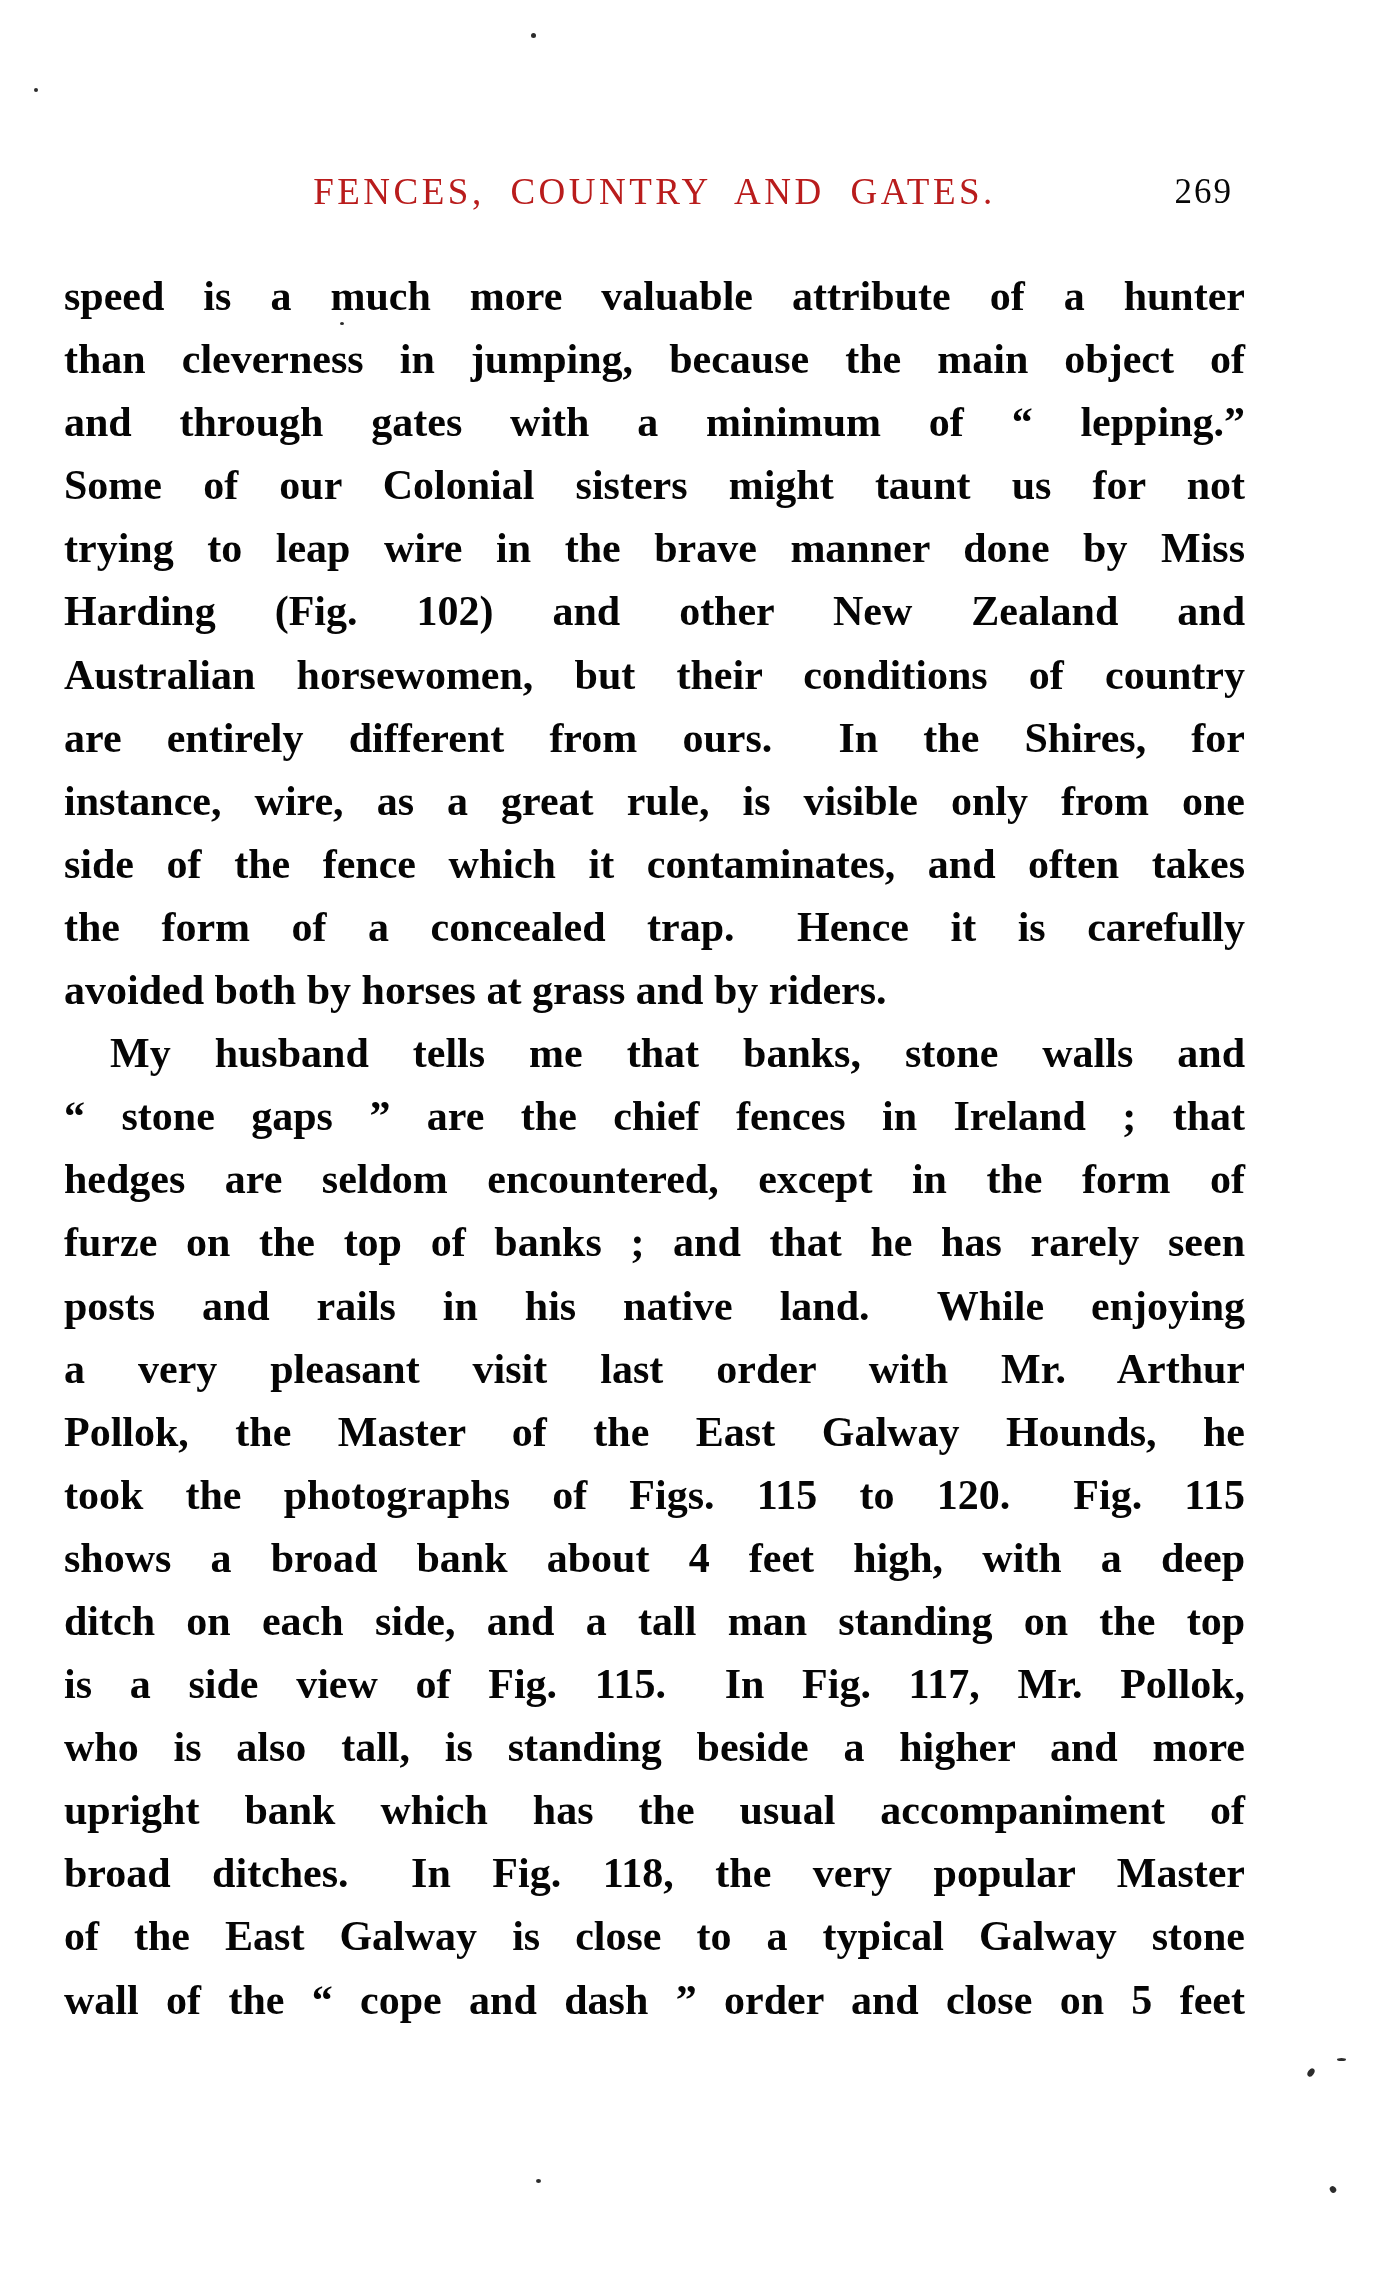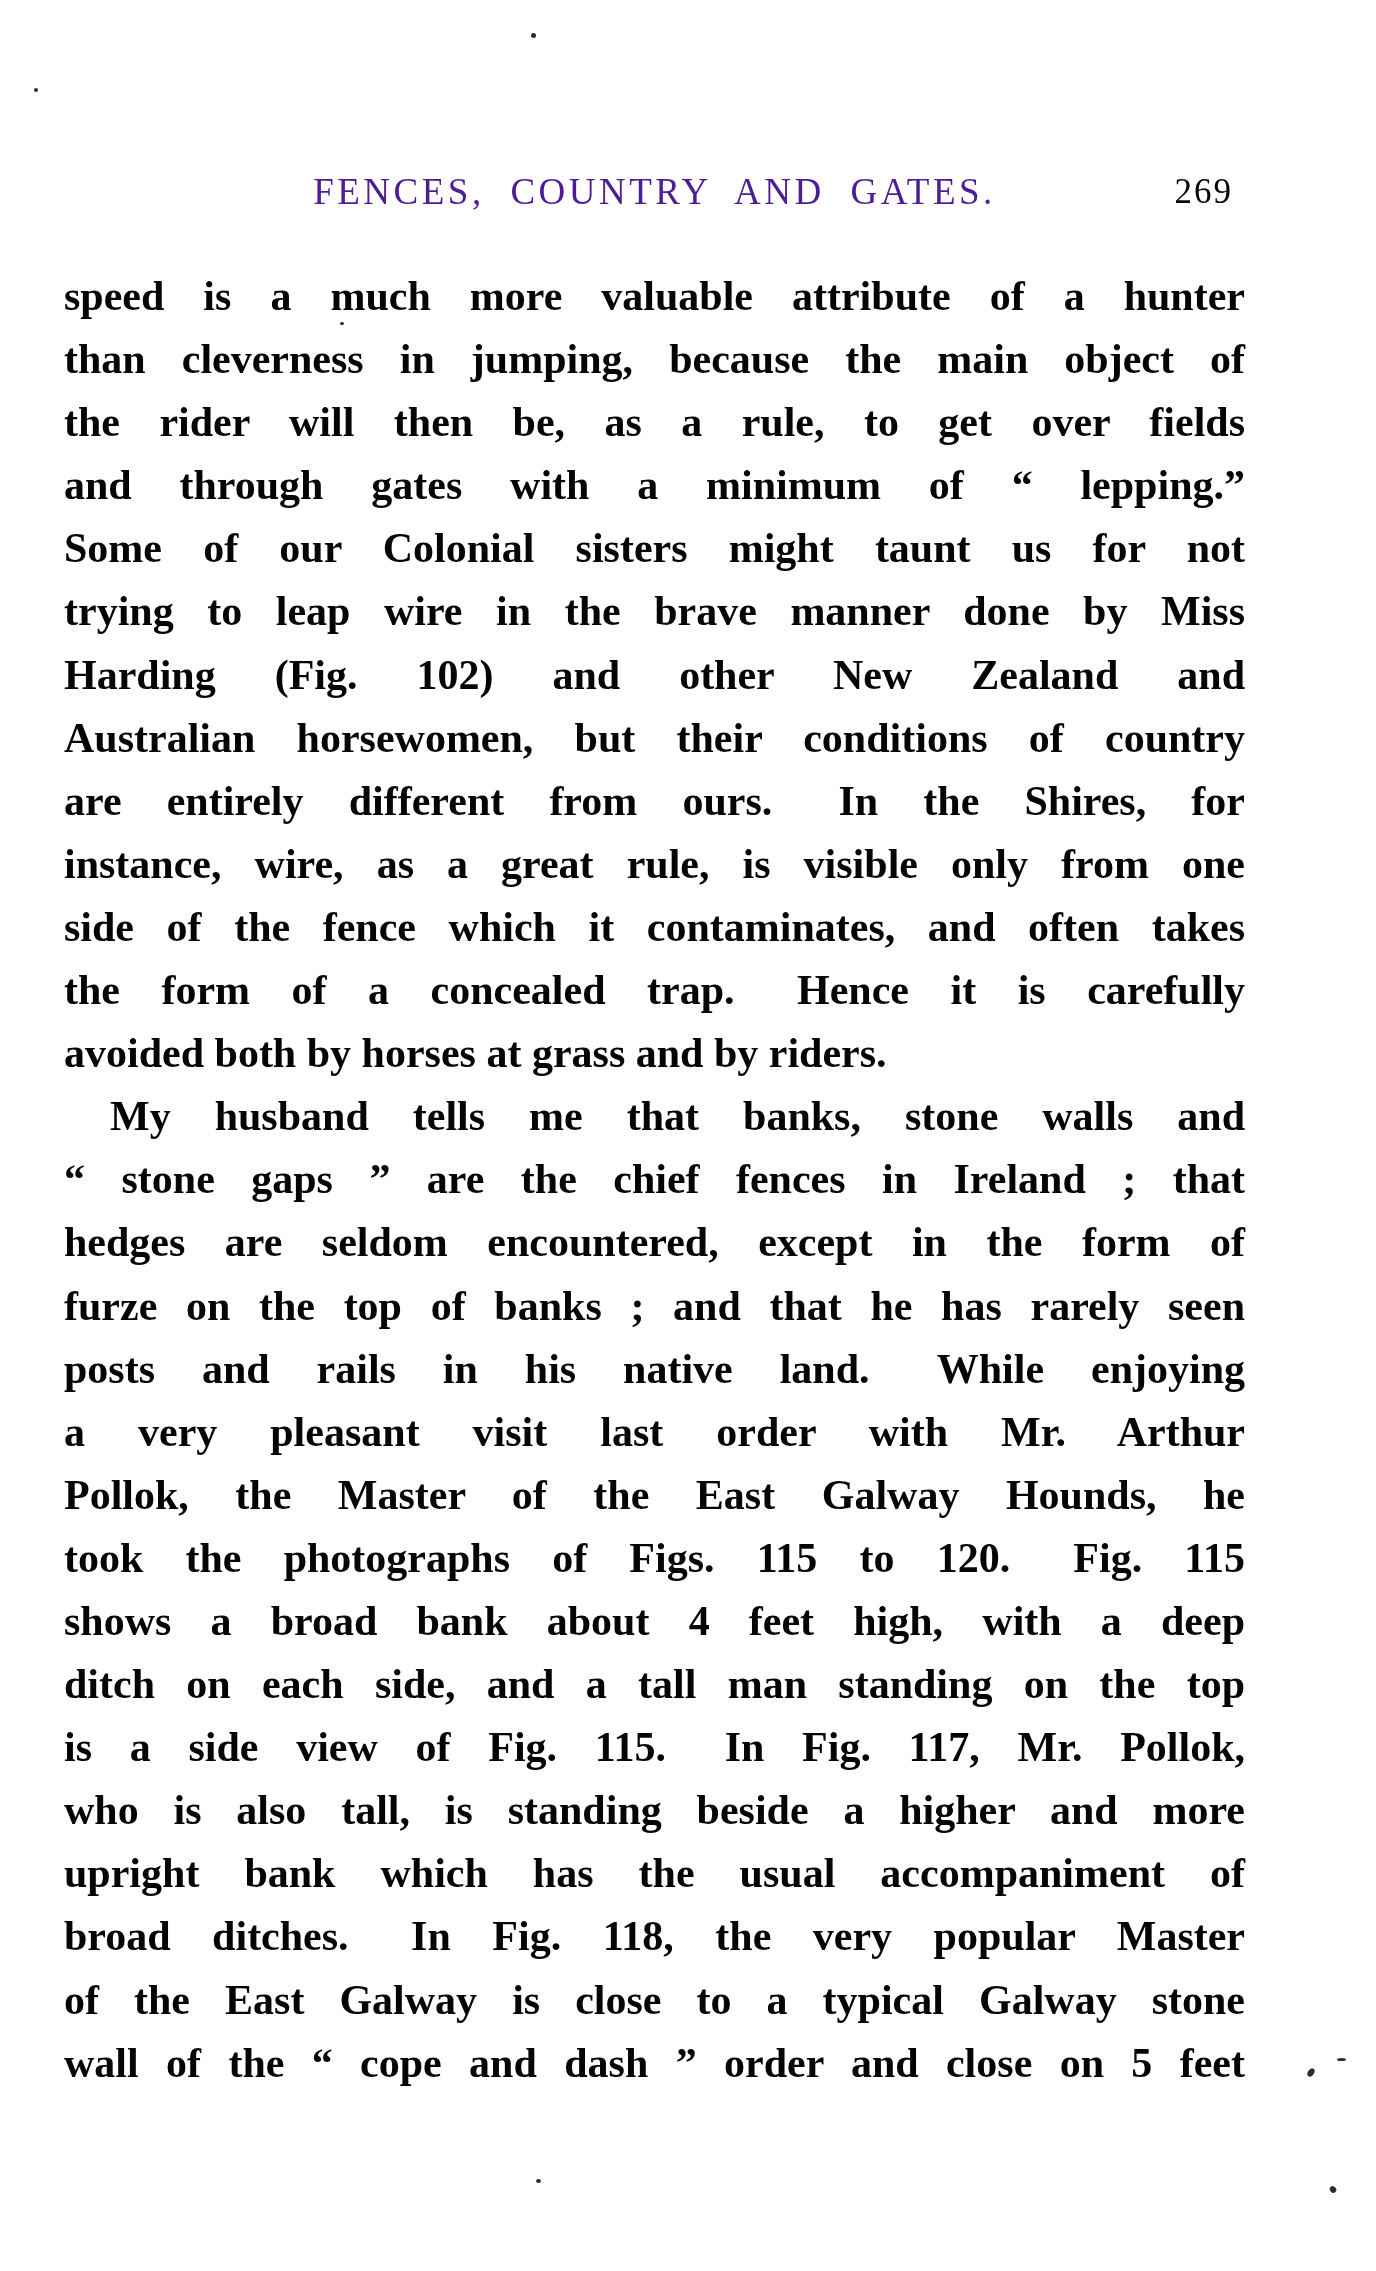--- a/index.html
+++ b/index.html
@@ -31,21 +31,21 @@
   .running-title {
     position: absolute;
     left: 0;
     right: 0;
     top: 0;
     text-align: center;
     font-size: 37px;
     letter-spacing: 3.5px;
     word-spacing: 13px;
     white-space: nowrap;
-    color: #4c1d95;
+    color: #b91c1c;
   }
   .page-number {
     position: absolute;
     right: 12px;
     top: 2px;
     font-size: 35px;
     letter-spacing: 2px;
     color: #070707;
   }
   
@@ -87,21 +87,20 @@
 <div class="page">
 
   <div class="header">
     <div class="running-title">FENCES, COUNTRY AND GATES.</div>
     <div class="page-number">269</div>
   </div>
 
   <div class="textblock" id="textblock">
       <div class="line">speed is a much more valuable attribute of a hunter</div>
       <div class="line">than cleverness in jumping, because the main object of</div>
-      <div class="line">the rider will then be, as a rule, to get over fields</div>
       <div class="line">and through gates with a minimum of “ lepping.”</div>
       <div class="line">Some of our Colonial sisters might taunt us for not</div>
       <div class="line">trying to leap wire in the brave manner done by Miss</div>
       <div class="line">Harding (Fig. 102) and other New Zealand and</div>
       <div class="line">Australian horsewomen, but their conditions of country</div>
       <div class="line">are entirely different from ours.  In the Shires, for</div>
       <div class="line">instance, wire, as a great rule, is visible only from one</div>
       <div class="line">side of the fence which it contaminates, and often takes</div>
       <div class="line">the form of a concealed trap.  Hence it is carefully</div>
       <div class="line short">avoided both by horses at grass and by riders.</div>

